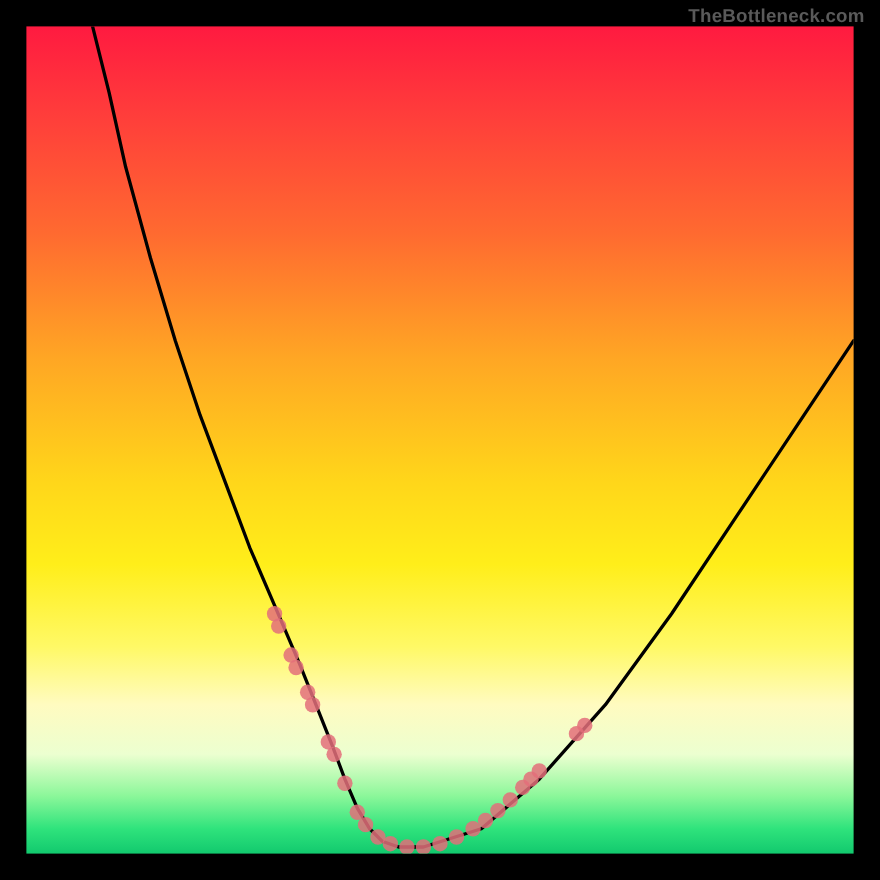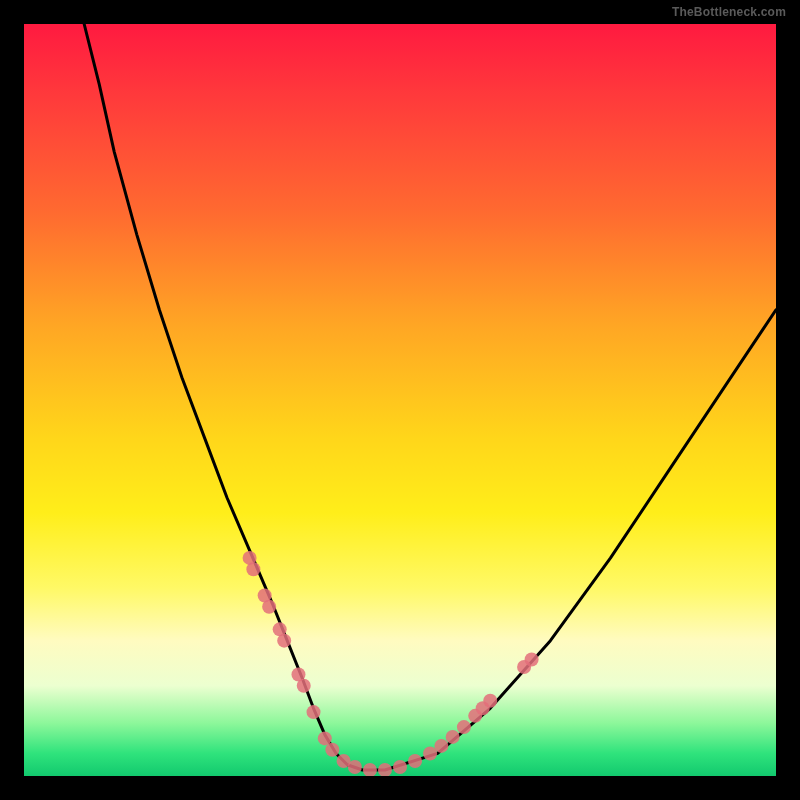--- a/index.html
+++ b/index.html
@@ -29,21 +29,21 @@
       #8cf79a 93%,
       #2fe37c 97%,
       #12c96e 100%
     );
   }
   .watermark {
     position: absolute;
     top: 5px;
     right: 14px;
     font-family: Arial, Helvetica, sans-serif;
-    font-size: 12px;
+    font-size: 17px;
     font-weight: 600;
     color: #5a5a5a;
     letter-spacing: 0.2px;
     z-index: 5;
   }
   svg.plot {
     position: absolute;
     left: 0;
     top: 0;
     width: 752px;

